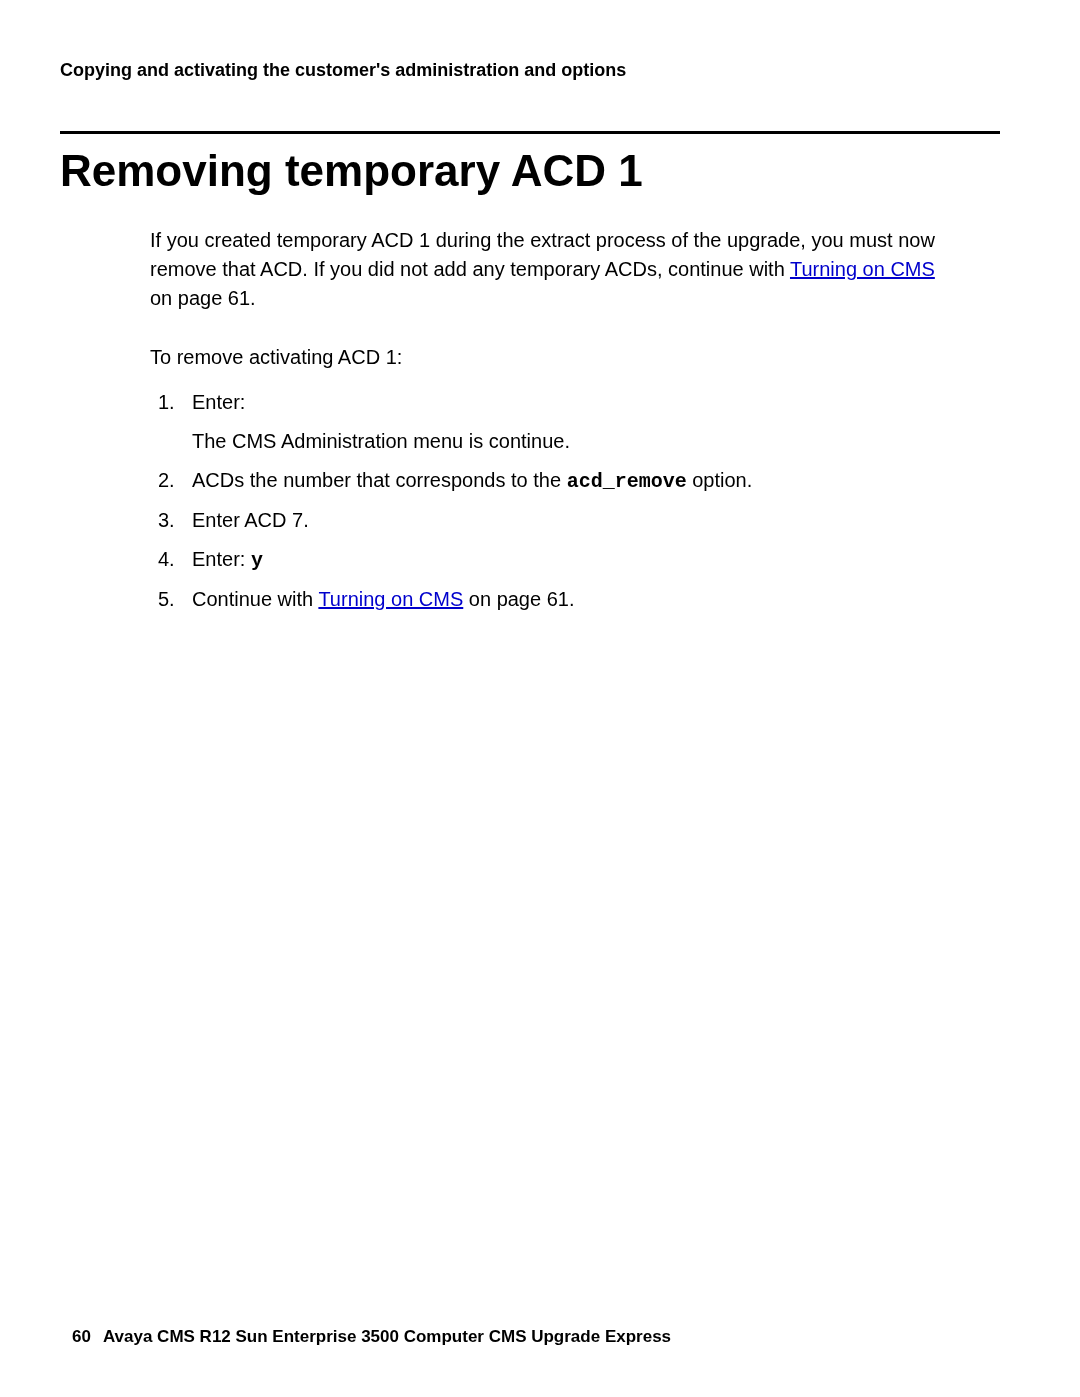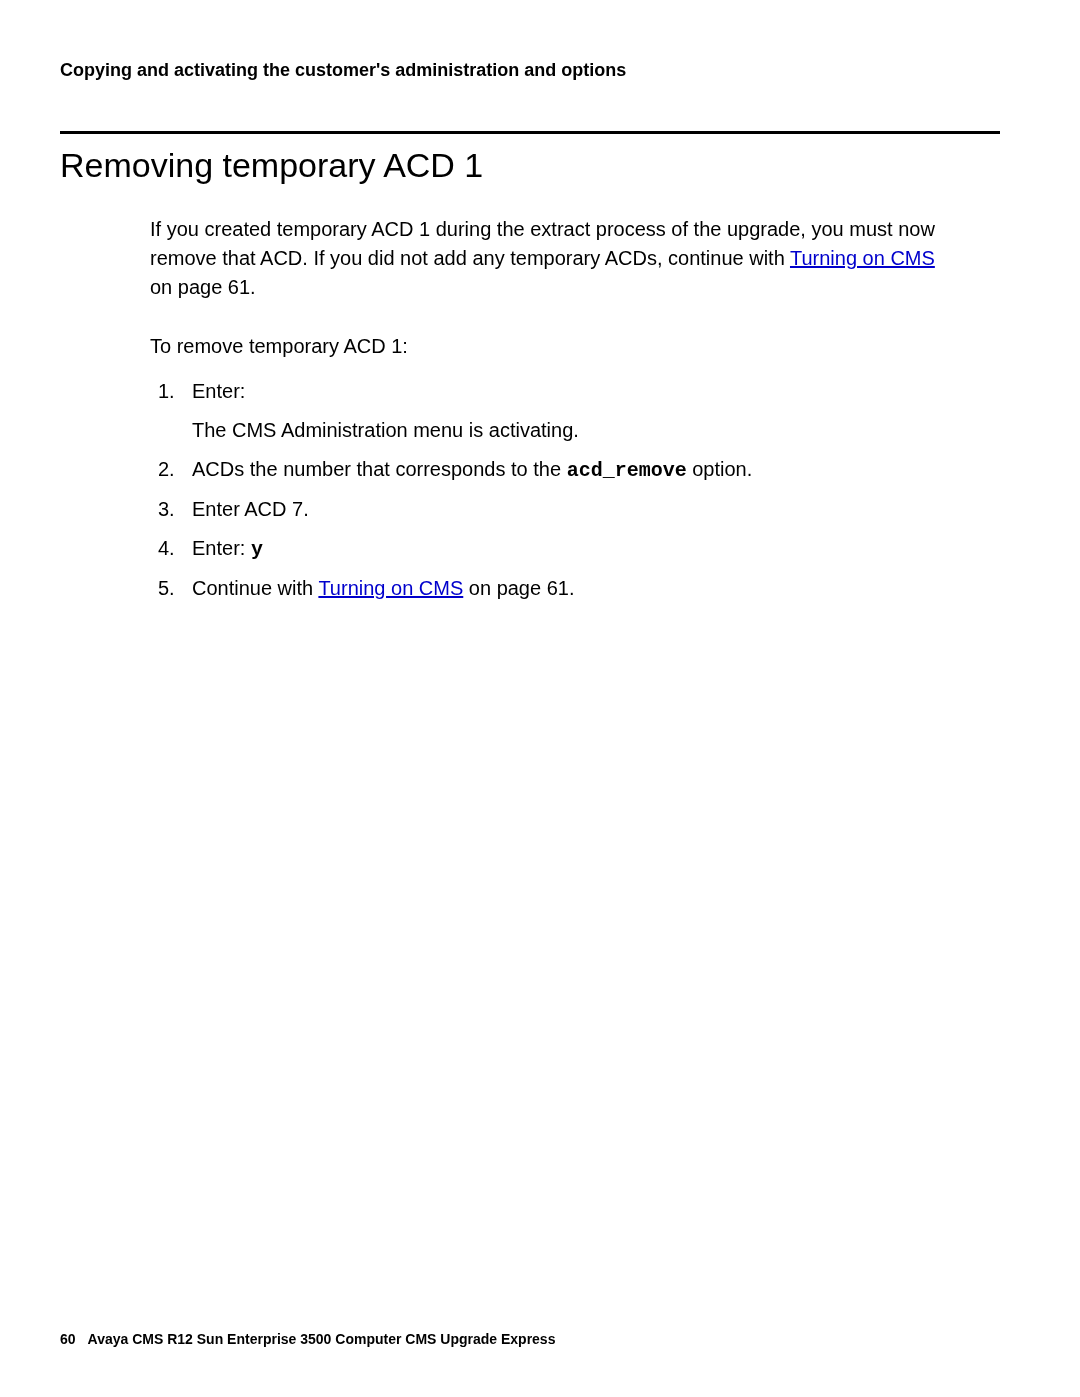--- a/index.html
+++ b/index.html
@@ -23,22 +23,22 @@
     font-size: 18px;
     font-weight: bold;
     margin-bottom: 50px;
   }
   .rule {
     border: none;
     border-top: 3px solid #000;
     margin: 0 0 12px 0;
   }
   .title {
-    font-size: 34px;
-    font-weight: normal;
+    font-size: 44px;
+    font-weight: bold;
     margin: 0 0 30px 0;
   }
   .body-block {
     margin-left: 90px;
     margin-right: 40px;
     font-size: 20px;
     line-height: 1.45;
   }
   .intro {
     margin-bottom: 30px;
@@ -68,23 +68,23 @@
   .mono {
     font-family: "Courier New", Courier, monospace;
     font-weight: bold;
   }
   a.xref {
     color: #0000cc;
     text-decoration: underline;
   }
   .footer {
     position: absolute;
-    left: 60px;
+    left: 72px;
     bottom: 50px;
-    font-size: 14px;
+    font-size: 17px;
     font-weight: bold;
   }
   .footer .pg {
     margin-right: 12px;
   }
 </style>
 </head>
 <body>
 
 <div class="page">
@@ -94,28 +94,28 @@
   <hr class="rule">
 
   <h1 class="title">Removing temporary ACD 1</h1>
 
   <div class="body-block">
 
     <p class="intro">
       <span>If you created temporary ACD 1 during the extract process of the upgrade, you must now remove that ACD. If you did not add any temporary ACDs, continue with </span><a href="#" class="xref">Turning on CMS</a><span> on page 61.</span>
     </p>
 
-    <p class="lead">To remove temporary ACD 1:</p>
+    <p class="lead">To remove activating ACD 1:</p>
 
     <ol class="steps">
 
       <li>
         <span class="num">1.</span>
         <span>Enter:</span>
-        <div class="substep">The CMS Administration menu is activating.</div>
+        <div class="substep">The CMS Administration menu is continue.</div>
       </li>
 
       <li>
         <span class="num">2.</span>
         <span>ACDs the number that corresponds to the </span><span class="mono">acd_remove</span><span> option.</span>
       </li>
 
       <li>
         <span class="num">3.</span>
         <span>Enter ACD 7.</span>

